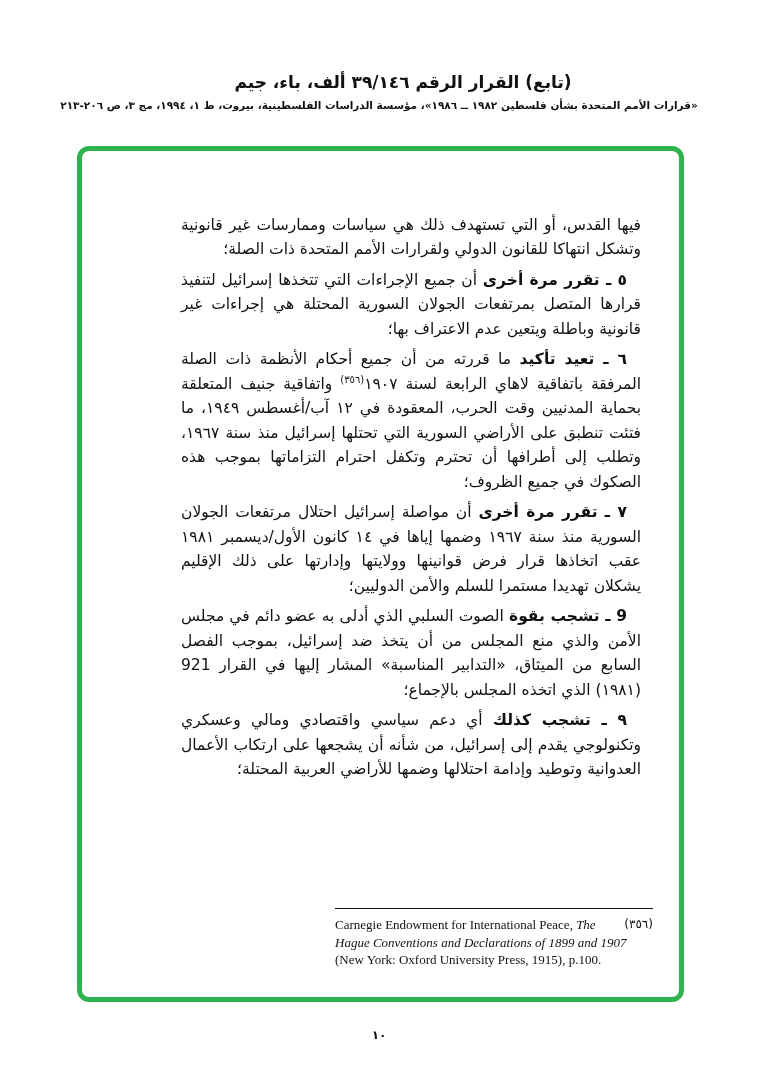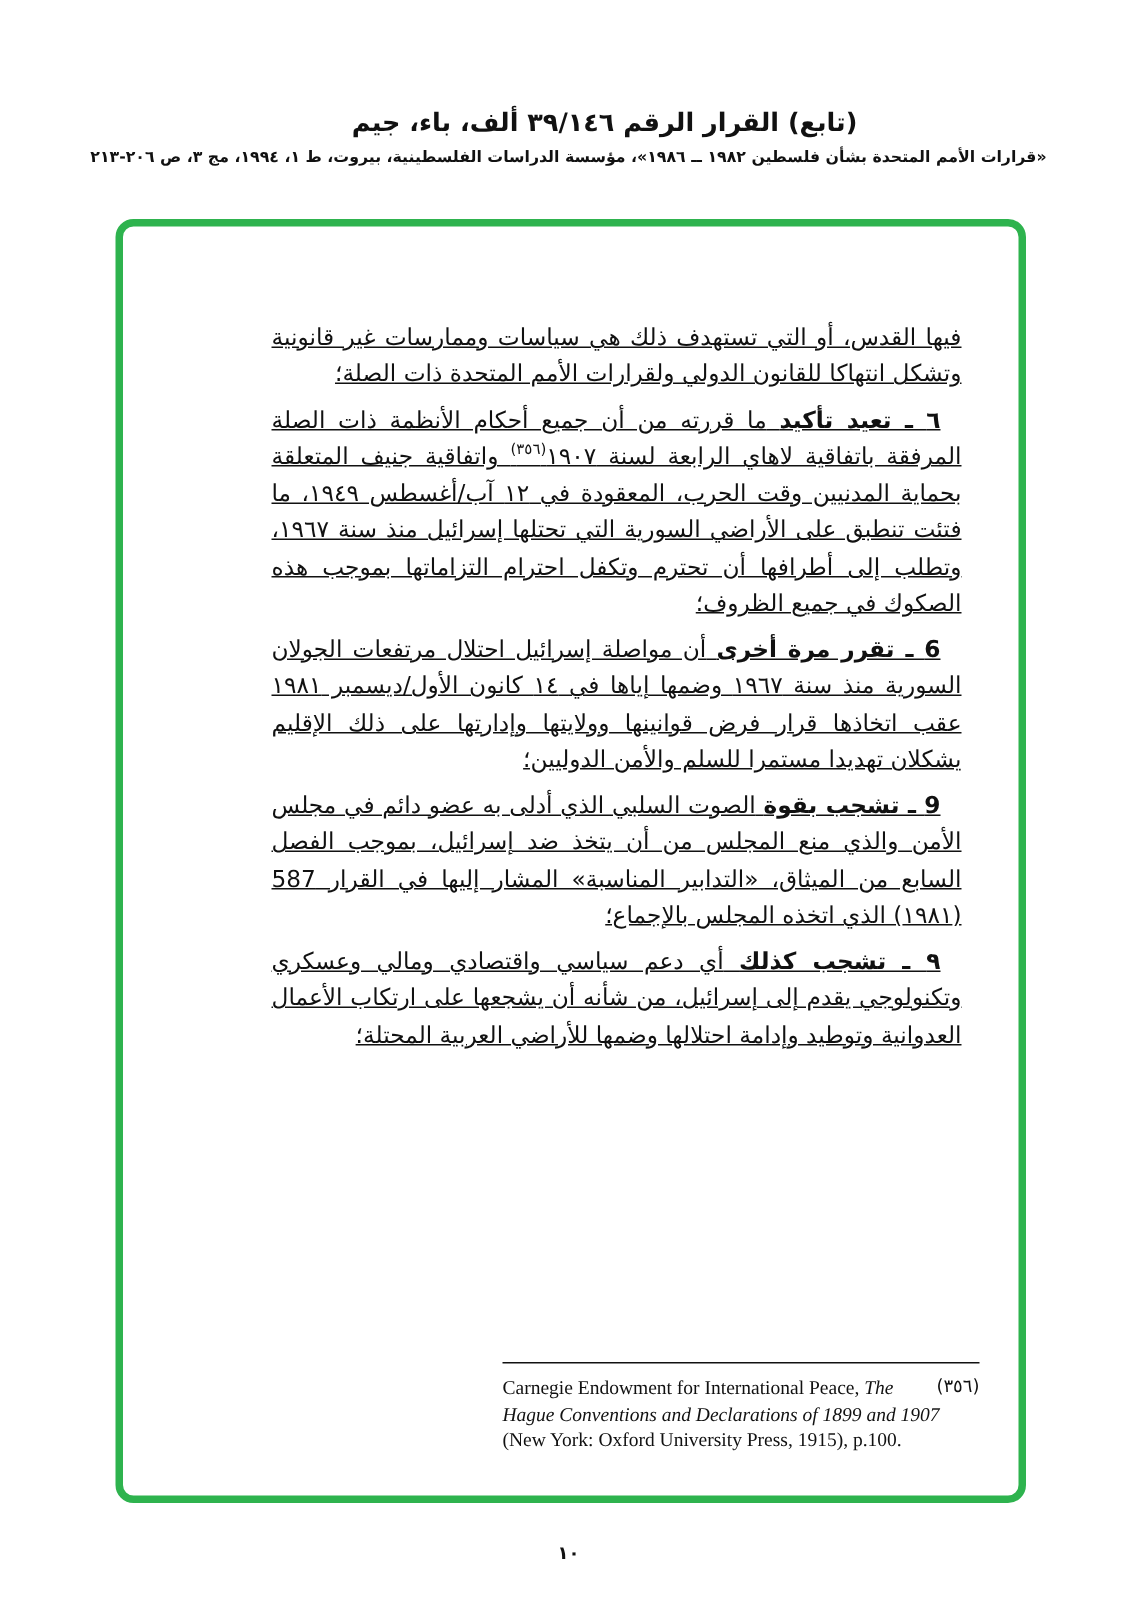--- a/index.html
+++ b/index.html
@@ -51,21 +51,21 @@
   
   .body-text {
     direction: rtl;
     width: 460px;
     margin-left: auto;
     margin-right: 38px;
     text-align: justify;
     font-size: 15.5px;
     line-height: 1.58;
   }
-  .para { margin: 0 0 6px 0; text-decoration: underline; }
+  .para { margin: 0 0 6px 0; }
   .para.indent { text-indent: 14px; }
   .para b { font-weight: bold; }
   .fn-ref {
     font-size: 10px;
     vertical-align: super;
     line-height: 0;
   }
 
   
   .footnote {
@@ -107,26 +107,27 @@
     <div class="header-title">(تابع) القرار الرقم ٣٩/١٤٦ ألف، باء، جيم</div>
     <div class="header-source">«قرارات الأمم المتحدة بشأن فلسطين ١٩٨٢ ــ ١٩٨٦»، مؤسسة الدراسات الفلسطينية، بيروت، ط ١، ١٩٩٤، مج ٣، ص ٢٠٦-٢١٣</div>
   </div>
 
   <div class="frame">
 
     <div class="body-text">
 
       <p class="para"><span>فيها القدس، أو التي تستهدف ذلك هي سياسات وممارسات غير قانونية وتشكل انتهاكا للقانون الدولي ولقرارات الأمم المتحدة ذات الصلة؛</span></p>
 
+      <p class="para indent"><b>٥ ـ تقرر مرة أخرى</b> <span>أن جميع الإجراءات التي تتخذها إسرائيل لتنفيذ قرارها المتصل بمرتفعات الجولان السورية المحتلة هي إجراءات غير قانونية وباطلة ويتعين عدم الاعتراف بها؛</span></p>
 
       <p class="para indent"><b>٦ ـ تعيد تأكيد</b> <span>ما قررته من أن جميع أحكام الأنظمة ذات الصلة المرفقة باتفاقية لاهاي الرابعة لسنة ١٩٠٧</span><sup class="fn-ref">(٣٥٦)</sup><span> واتفاقية جنيف المتعلقة بحماية المدنيين وقت الحرب، المعقودة في ١٢ آب/أغسطس ١٩٤٩، ما فتئت تنطبق على الأراضي السورية التي تحتلها إسرائيل منذ سنة ١٩٦٧، وتطلب إلى أطرافها أن تحترم وتكفل احترام التزاماتها بموجب هذه الصكوك في جميع الظروف؛</span></p>
 
-      <p class="para indent"><b>6 ـ تقرر مرة أخرى</b> <span>أن مواصلة إسرائيل احتلال مرتفعات الجولان السورية منذ سنة ١٩٦٧ وضمها إياها في ١٤ كانون الأول/ديسمبر ١٩٨١ عقب اتخاذها قرار فرض قوانينها وولايتها وإدارتها على ذلك الإقليم يشكلان تهديدا مستمرا للسلم والأمن الدوليين؛</span></p>
+      <p class="para indent"><b>٧ ـ تقرر مرة أخرى</b> <span>أن مواصلة إسرائيل احتلال مرتفعات الجولان السورية منذ سنة ١٩٦٧ وضمها إياها في ١٤ كانون الأول/ديسمبر ١٩٨١ عقب اتخاذها قرار فرض قوانينها وولايتها وإدارتها على ذلك الإقليم يشكلان تهديدا مستمرا للسلم والأمن الدوليين؛</span></p>
 
-      <p class="para indent"><b>9 ـ تشجب بقوة</b> <span>الصوت السلبي الذي أدلى به عضو دائم في مجلس الأمن والذي منع المجلس من أن يتخذ ضد إسرائيل، بموجب الفصل السابع من الميثاق، «التدابير المناسبة» المشار إليها في القرار 587 (١٩٨١) الذي اتخذه المجلس بالإجماع؛</span></p>
+      <p class="para indent"><b>9 ـ تشجب بقوة</b> <span>الصوت السلبي الذي أدلى به عضو دائم في مجلس الأمن والذي منع المجلس من أن يتخذ ضد إسرائيل، بموجب الفصل السابع من الميثاق، «التدابير المناسبة» المشار إليها في القرار 921 (١٩٨١) الذي اتخذه المجلس بالإجماع؛</span></p>
 
       <p class="para indent"><b>٩ ـ تشجب كذلك</b> <span>أي دعم سياسي واقتصادي ومالي وعسكري وتكنولوجي يقدم إلى إسرائيل، من شأنه أن يشجعها على ارتكاب الأعمال العدوانية وتوطيد وإدامة احتلالها وضمها للأراضي العربية المحتلة؛</span></p>
 
 
     </div>
 
     <div class="footnote"><span class="fn-marker">(٣٥٦)</span><span>Carnegie Endowment for International Peace, </span><i>The Hague Conventions and Declarations of 1899 and 1907</i><span> (New York: Oxford University Press, 1915), p.100.</span></div>
 
   </div>
 

